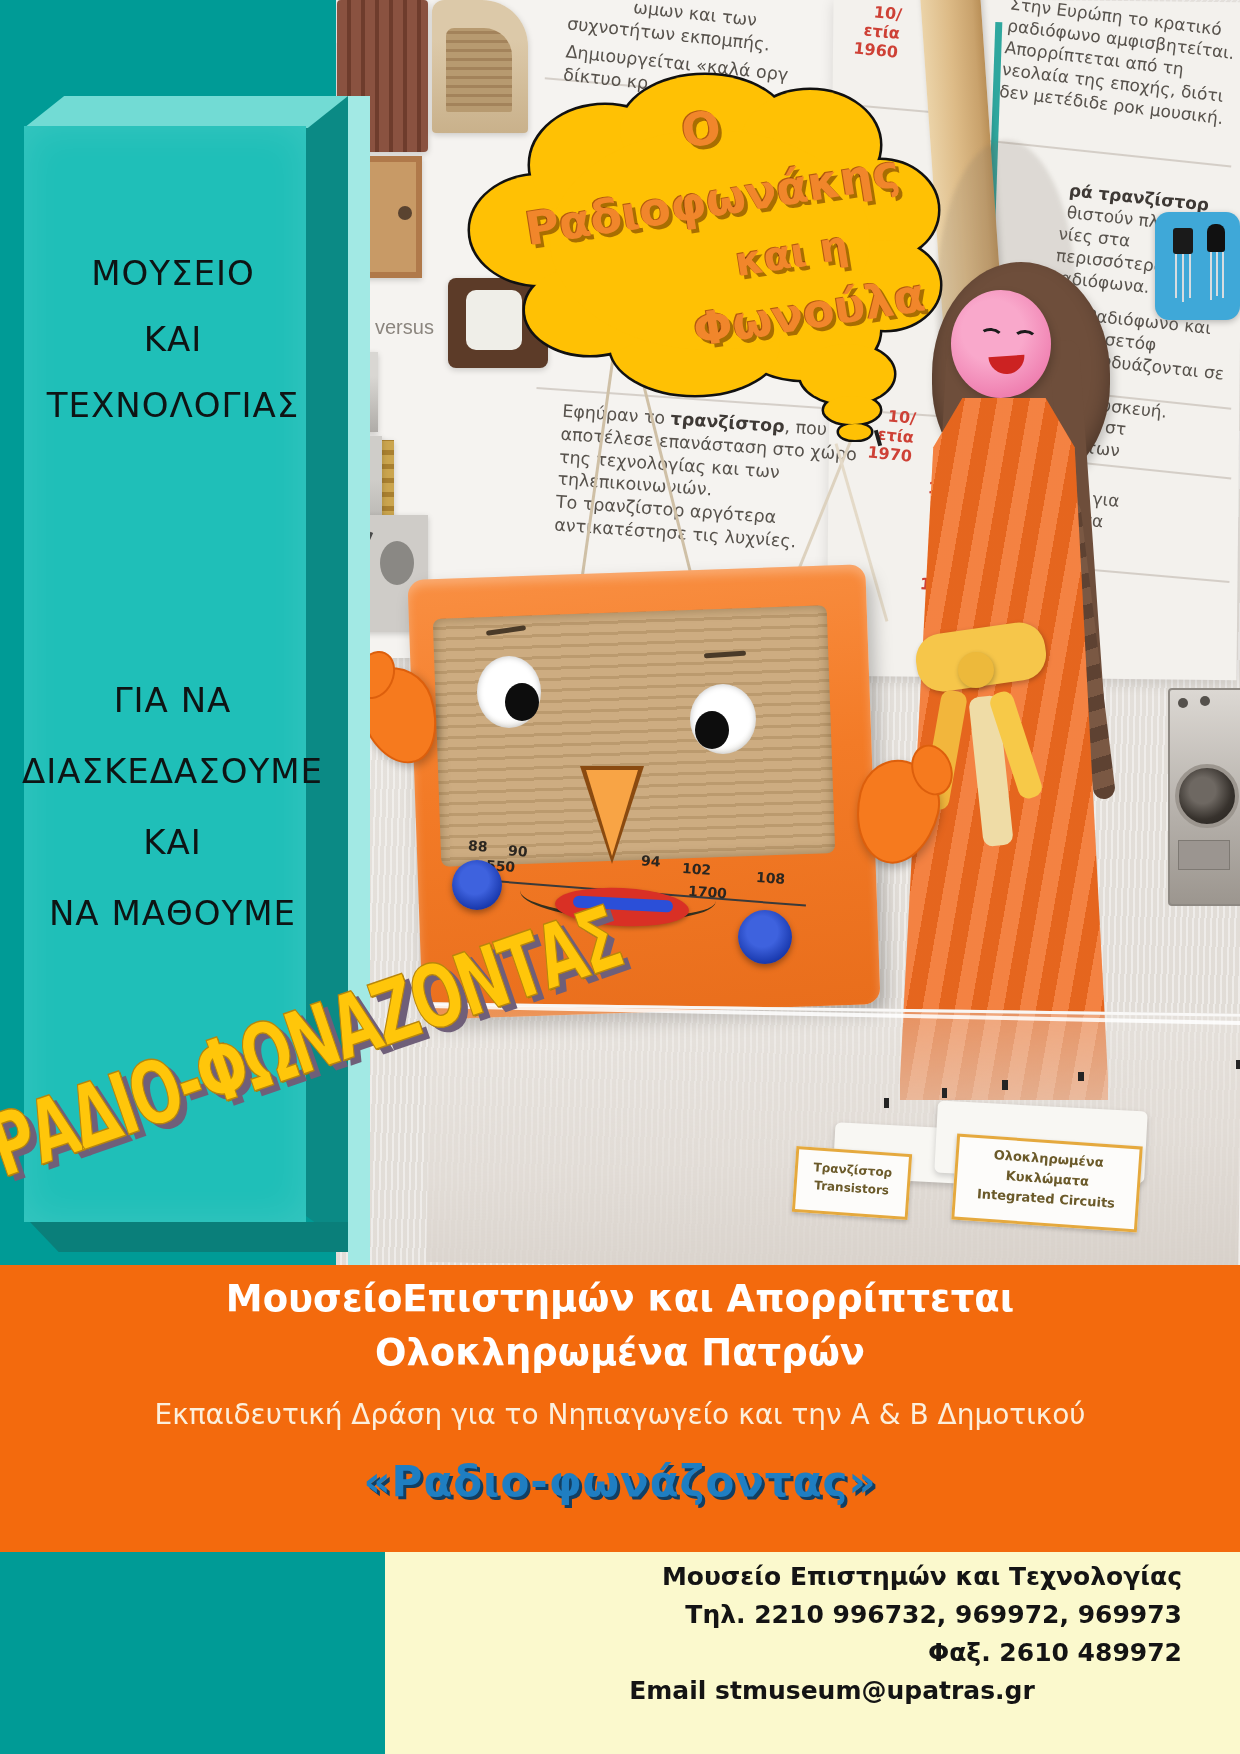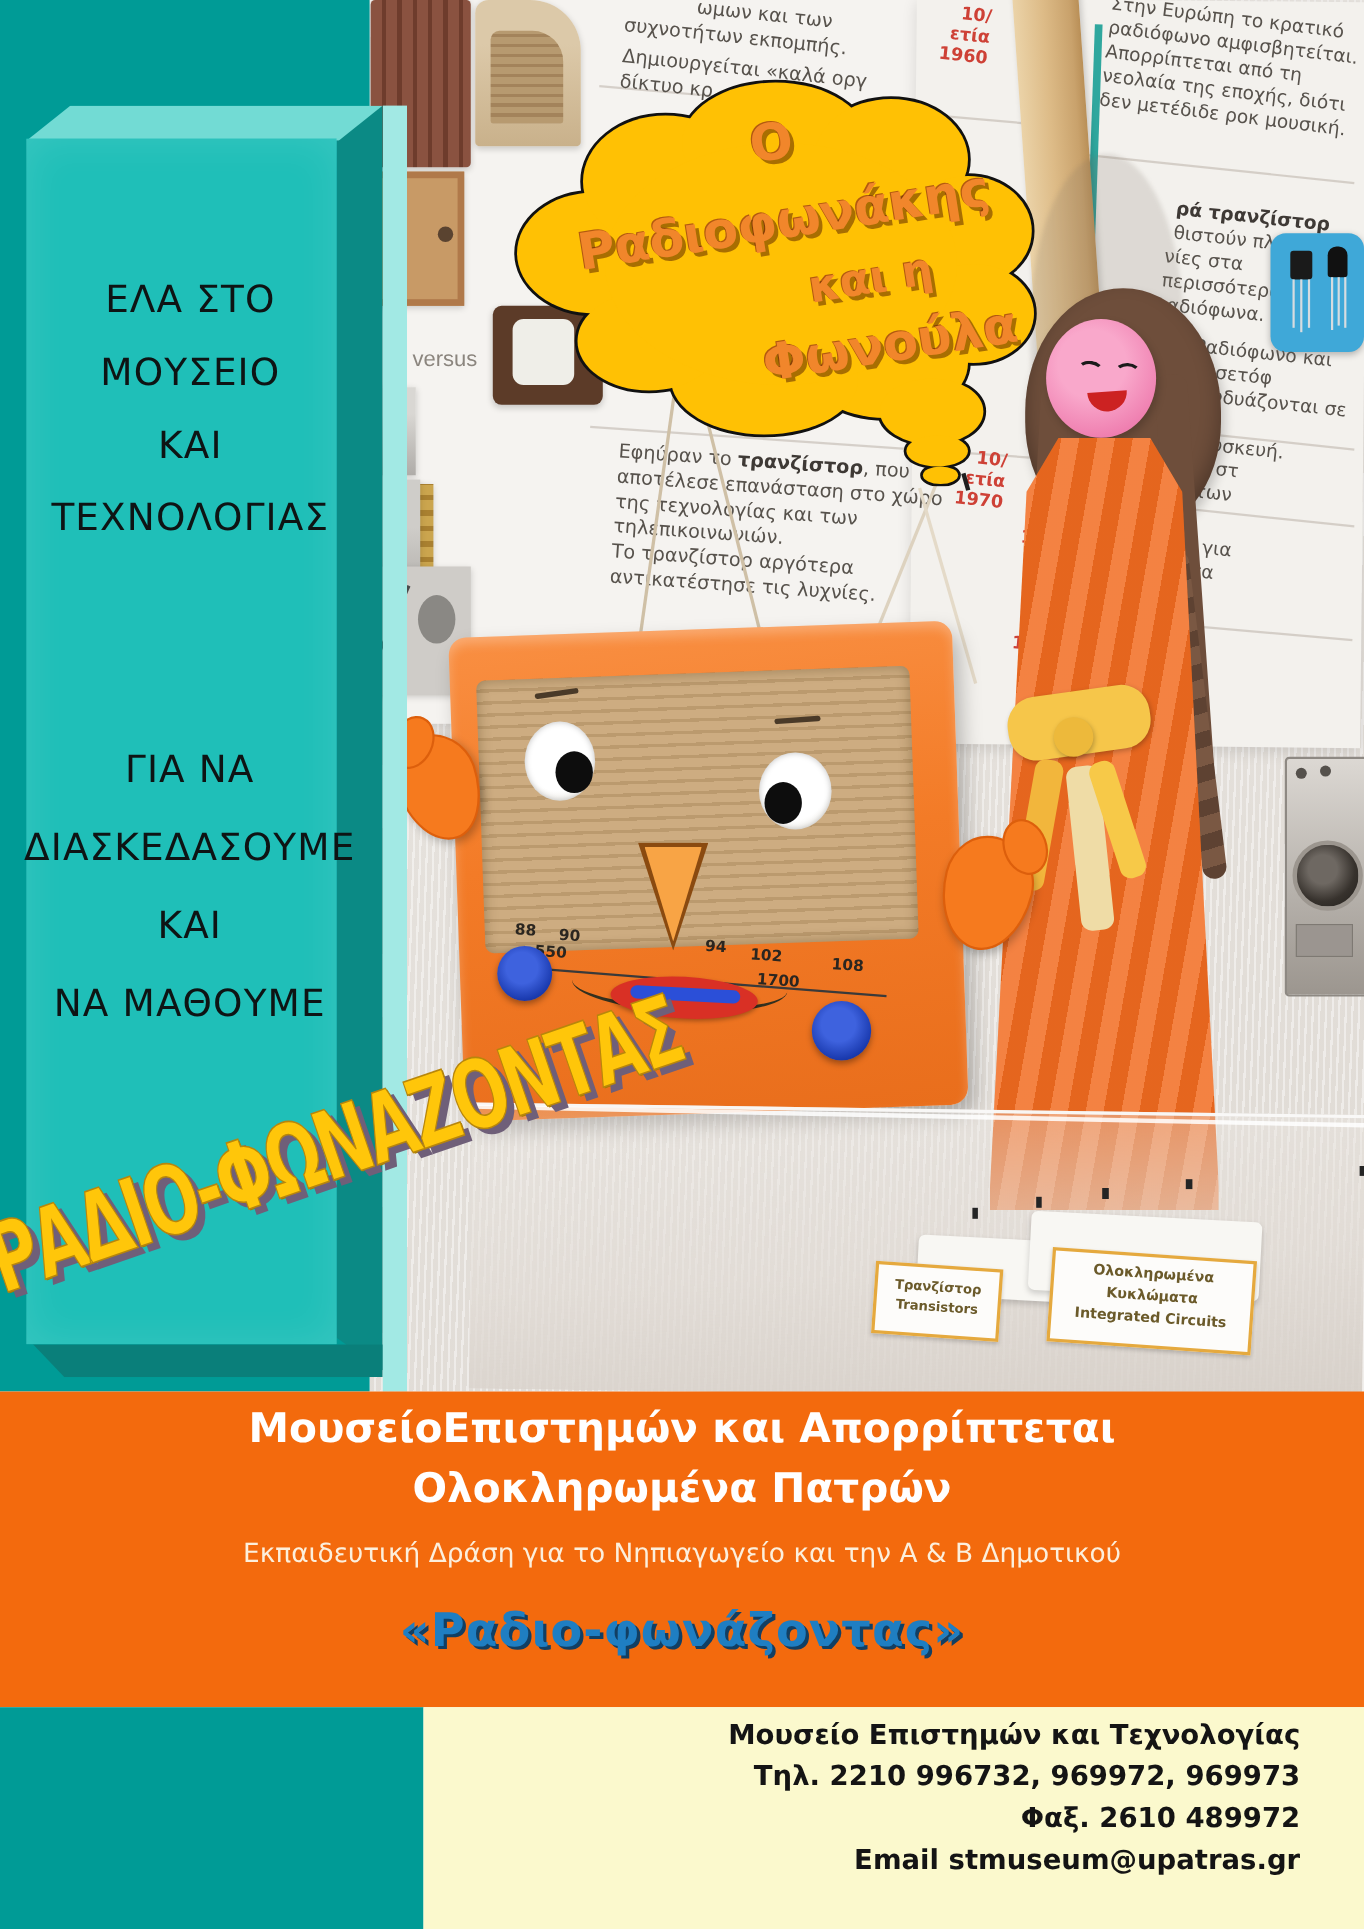--- a/index.html
+++ b/index.html
@@ -90,21 +90,21 @@
     text-align:center;font-family:"DejaVu Sans",sans-serif;font-weight:bold;color:#F1862B;
     text-shadow:3px 4px 0 rgba(96,42,0,.55),-1px -1px 0 #B35A10;}
   .cl1{font-size:46px;line-height:72px;}
   .cl2{font-size:40px;line-height:58px;transform:translateX(70px);}
   .cl3{font-size:46px;line-height:64px;transform:translateX(78px);}
   
   #band{left:0;top:1265px;width:1240px;height:287px;background:#F36A0D;}
   .band-t{width:100%;text-align:center;color:#FFFFFF;font-family:"DejaVu Sans",sans-serif;}
   #band-title1{top:12px;font-size:37px;font-weight:bold;}
   #band-title2{top:66px;font-size:37px;font-weight:bold;}
-  #band-sub{top:133px;font-size:24px;color:#FCEFDC;font-weight:400;}
+  #band-sub{top:133px;font-size:28px;color:#FCEFDC;font-weight:400;}
   #band-prog{top:192px;font-size:42px;font-weight:bold;color:#1F7EC2;letter-spacing:1px;
     text-shadow:3px 3px 0 #123F63;}
   
   #foot-teal{left:0;top:1552px;width:385px;height:202px;background:#009B96;}
   #foot-cream{left:385px;top:1552px;width:855px;height:202px;background:#FBF9CD;}
   .contact{position:absolute;right:58px;width:700px;text-align:right;color:#141414;
     font-weight:bold;font-size:25px;font-family:"DejaVu Sans",sans-serif;}
 </style>
 </head>
 <body>
@@ -345,21 +345,20 @@
     <div class="cl3">Φωνούλα</div>
   </div>
 
   <div id="tealcol" class="abs"></div>
   <div class="abs edge-light"></div>
   <div class="abs face-right"></div>
   <div class="abs face-top"></div>
   <div class="abs face-bottom"></div>
   <div class="abs panel-front"></div>
   <div class="abs invite" style="left:8px;top:240px;width:330px;line-height:66px;">
-    <div>ΕΛΑ ΣΤΟ</div>
     <div>ΜΟΥΣΕΙΟ</div>
     <div>ΚΑΙ</div>
     <div>ΤΕΧΝΟΛΟΓΙΑΣ</div>
   </div>
   <div class="abs invite" style="left:0;top:665px;width:345px;line-height:71px;">
     <div>ΓΙΑ ΝΑ</div>
     <div>ΔΙΑΣΚΕΔΑΣΟΥΜΕ</div>
     <div>ΚΑΙ</div>
     <div>ΝΑ ΜΑΘΟΥΜΕ</div>
   </div>
@@ -371,16 +370,16 @@
     <div id="band-title2" class="abs band-t">Ολοκληρωμένα Πατρών</div>
     <div id="band-sub" class="abs band-t">Εκπαιδευτική Δράση για το Νηπιαγωγείο και την Α &amp; Β Δημοτικού</div>
     <div id="band-prog" class="abs band-t">«Ραδιο-φωνάζοντας»</div>
   </div>
 
   <div id="foot-teal" class="abs"></div>
   <div id="foot-cream" class="abs">
     <div class="contact" style="top:10px;">Μουσείο Επιστημών και Τεχνολογίας</div>
     <div class="contact" style="top:48px;">Τηλ. 2210 996732, 969972, 969973</div>
     <div class="contact" style="top:86px;">Φαξ. 2610 489972</div>
-    <div class="contact" style="top:124px;">Email stmuseum@upatras.gr</div>
+    <div class="contact" style="top:124px;text-align:center;">Email stmuseum@upatras.gr</div>
   </div>
 
 </div>
 
 </body></html>

